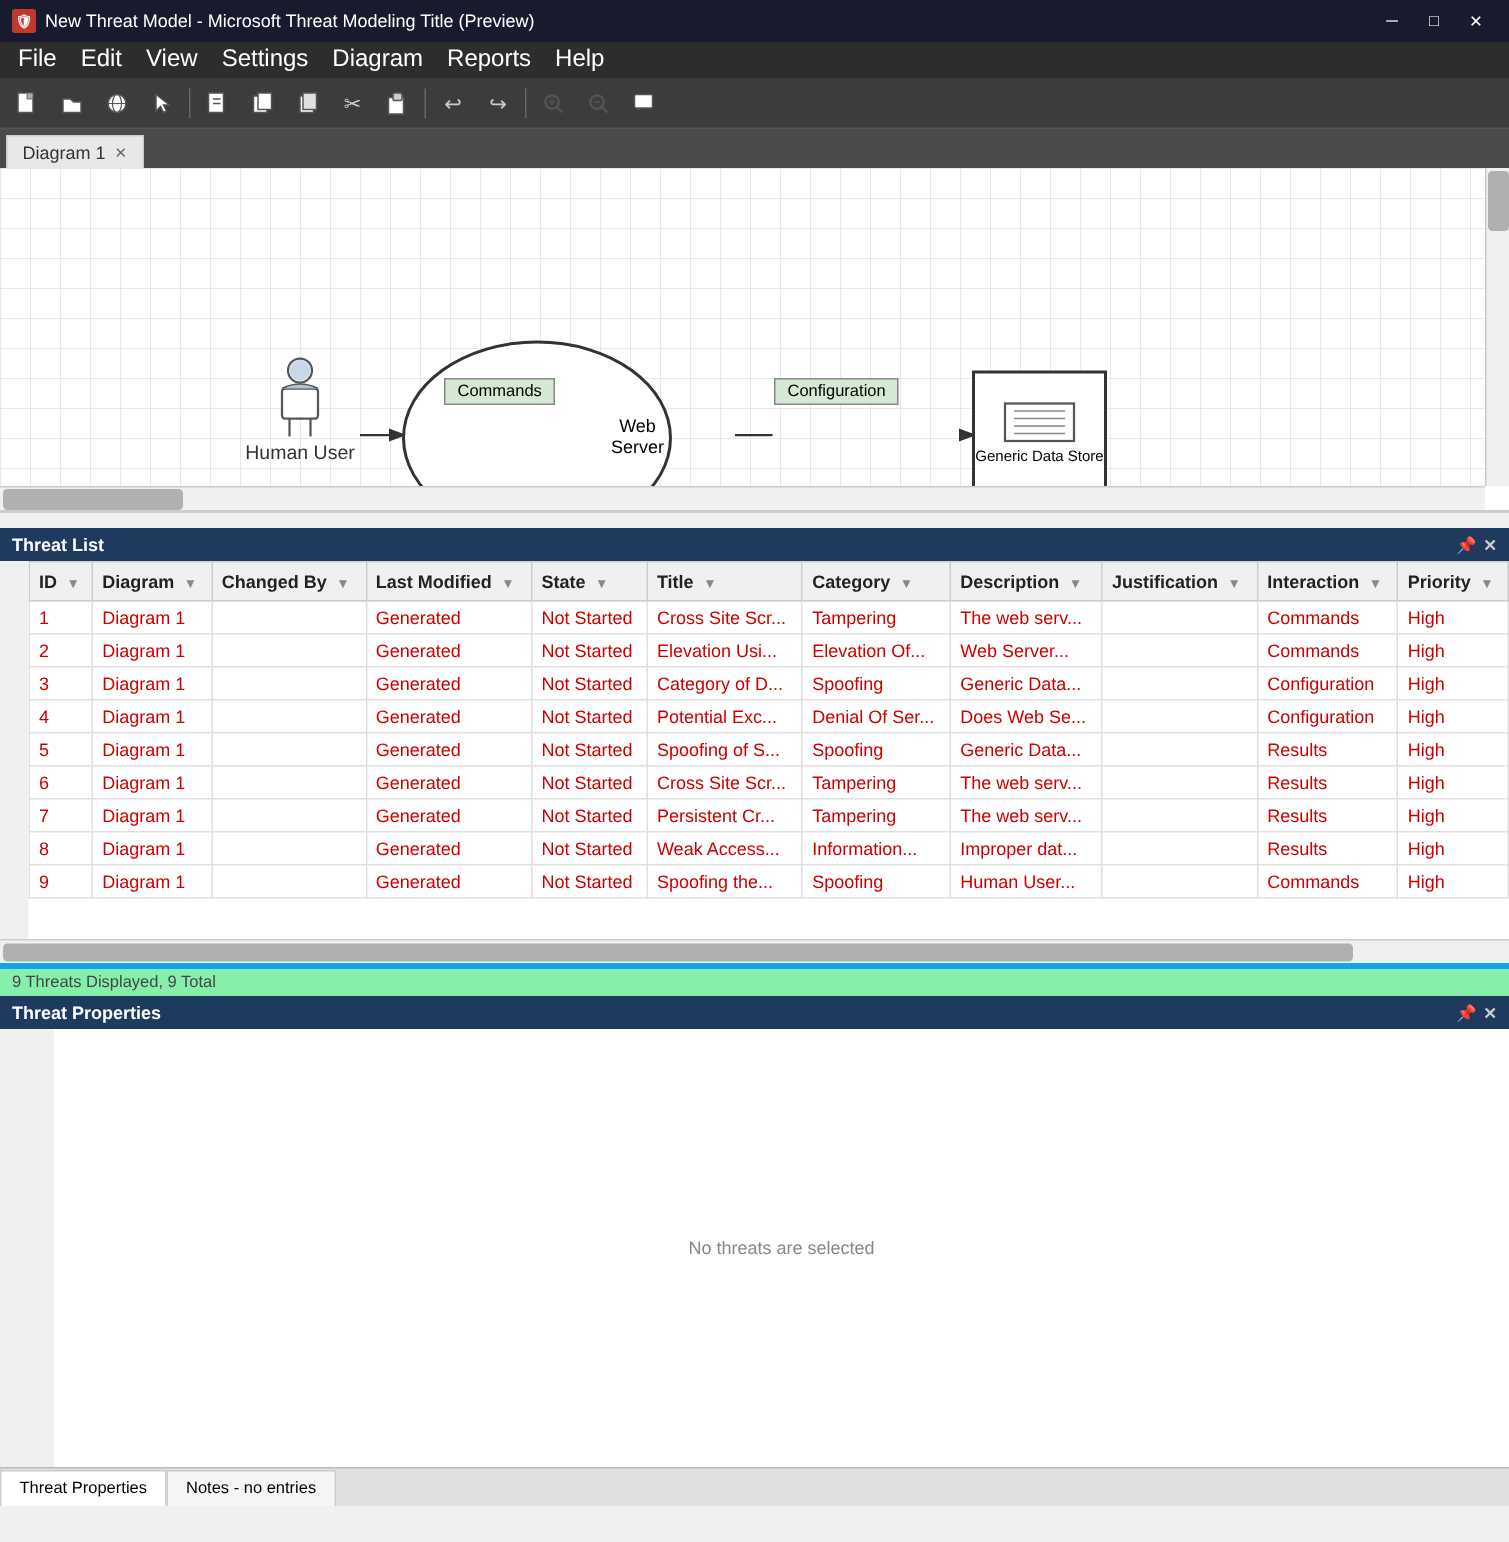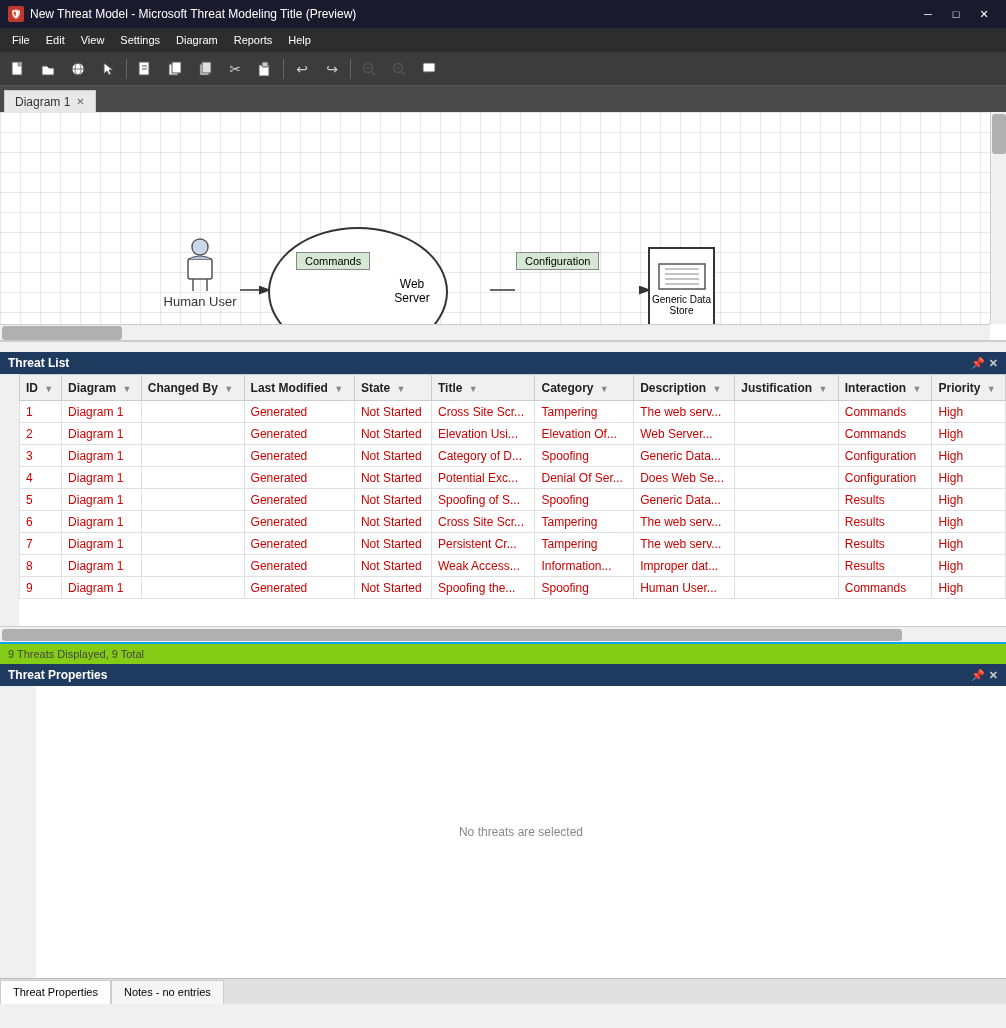--- a/index.html
+++ b/index.html
@@ -22,21 +22,21 @@
     .title-btn { width: 28px; height: 28px; display: flex; align-items: center; justify-content: center; color: white; font-size: 11px; cursor: pointer; }
 
     
     .menu-bar {
       background: #2d2d2d;
       color: white;
       height: 24px;
       display: flex;
       align-items: center;
       padding: 0 4px;
-      font-size: 11px;
+      font-size: 16px;
     }
     .menu-item { padding: 2px 8px; cursor: pointer; height: 24px; display: flex; align-items: center; }
 
     
     .toolbar {
       background: #3c3c3c;
       height: 34px;
       display: flex;
       align-items: center;
       padding: 0 4px;
@@ -158,22 +158,22 @@
     .threat-table td {
       border: 1px solid #e0e0e0;
       padding: 3px 6px;
       color: #cc0000;
       white-space: nowrap;
       height: 22px;
     }
 
     
     .status-bar {
-      background: #84cc16;
-      border-top: 2px solid #0ea5e9;
+      background: #86efac;
+      border-top: 4px solid #0ea5e9;
       height: 22px;
       display: flex;
       align-items: center;
       padding: 0 8px;
       font-size: 11px;
       color: #444;
     }
 
     
     .h-scroll {
@@ -387,25 +387,25 @@
         <circle cx="20" cy="10" r="7" fill="#c8d8e8"></circle>
         <path d="M8 22 Q20 16 32 22" fill="#b0c4d8" stroke="#555" stroke-width="1"></path>
       </svg>
       <span style="font-size:13px; color:#333; margin-top:2px;">Human User</span>
     </div>
 
     <div style="position:absolute; left:268px; top:115px; width:180px; height:130px; border: 2px solid #333; border-radius:50%; background:white;"></div>
 
     <div style="position:absolute; left:296px; top:140px; background:#d4e8d4; border:1px solid #888; padding:2px 8px; font-size:11px;">Commands</div>
 
-    <div style="position:absolute; left:382px; top:165px; font-size:12px; font-weight:normal; text-align:center; width:60px;">Web Server</div>
+    <div style="position:absolute; left:395px; top:165px; font-size:12px; font-weight:normal; text-align:center; width:60px;">Web Server</div>
 
     <div style="position:absolute; left:516px; top:140px; background:#d4e8d4; border:1px solid #888; padding:2px 8px; font-size:11px;">Configuration</div>
 
-    <div style="position:absolute; left:648px; top:135px; width:67px; height:80px; border:2px solid #333; background:white; display:flex; flex-direction:column; align-items:center; justify-content:center; font-size:11px;">
+    <div style="position:absolute; left:648px; top:135px; width:90px; height:80px; border:2px solid #333; background:white; display:flex; flex-direction:column; align-items:center; justify-content:center; font-size:11px;">
       <svg width="50" height="35" viewBox="0 0 50 35">
         <rect x="2" y="5" width="46" height="25" fill="white" stroke="#555" stroke-width="1.5"></rect>
         <line x1="8" y1="10" x2="42" y2="10" stroke="#888" stroke-width="1"></line>
         <line x1="8" y1="15" x2="42" y2="15" stroke="#888" stroke-width="1"></line>
         <line x1="8" y1="20" x2="42" y2="20" stroke="#888" stroke-width="1"></line>
         <line x1="8" y1="25" x2="42" y2="25" stroke="#888" stroke-width="1"></line>
       </svg>
       <span style="font-size:10px; text-align:center;">Generic Data Store</span>
     </div>
   </div>

